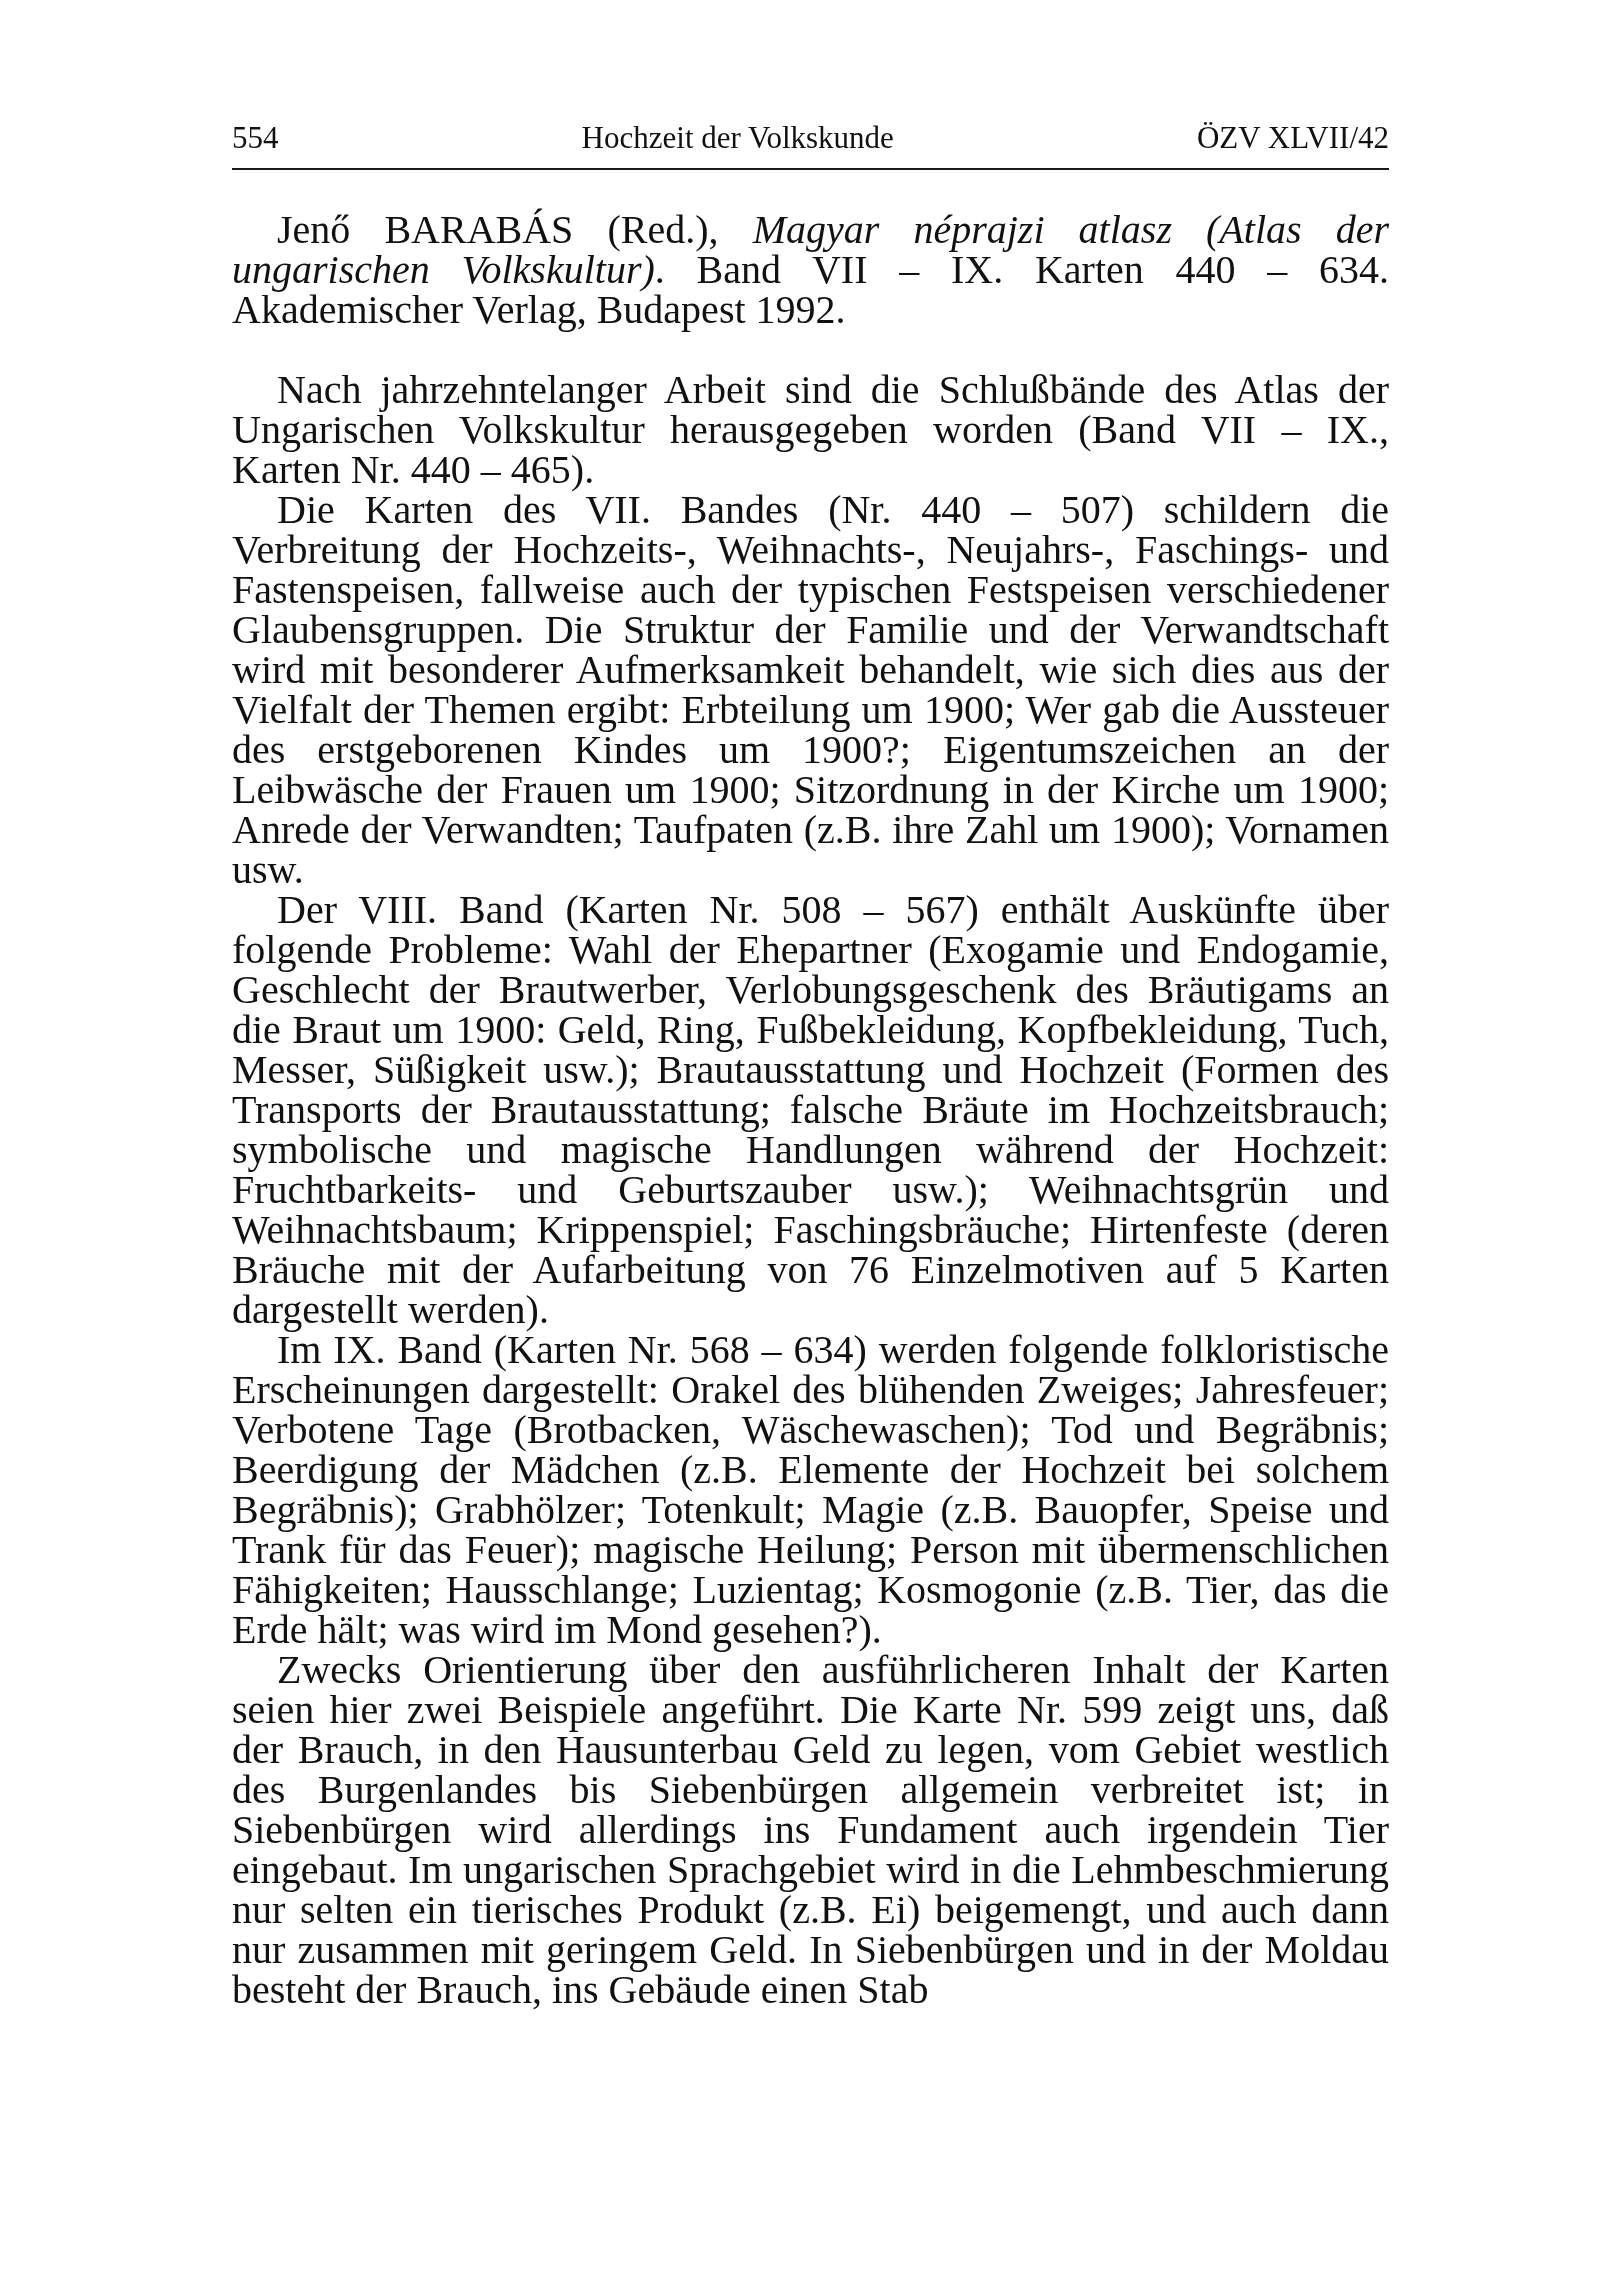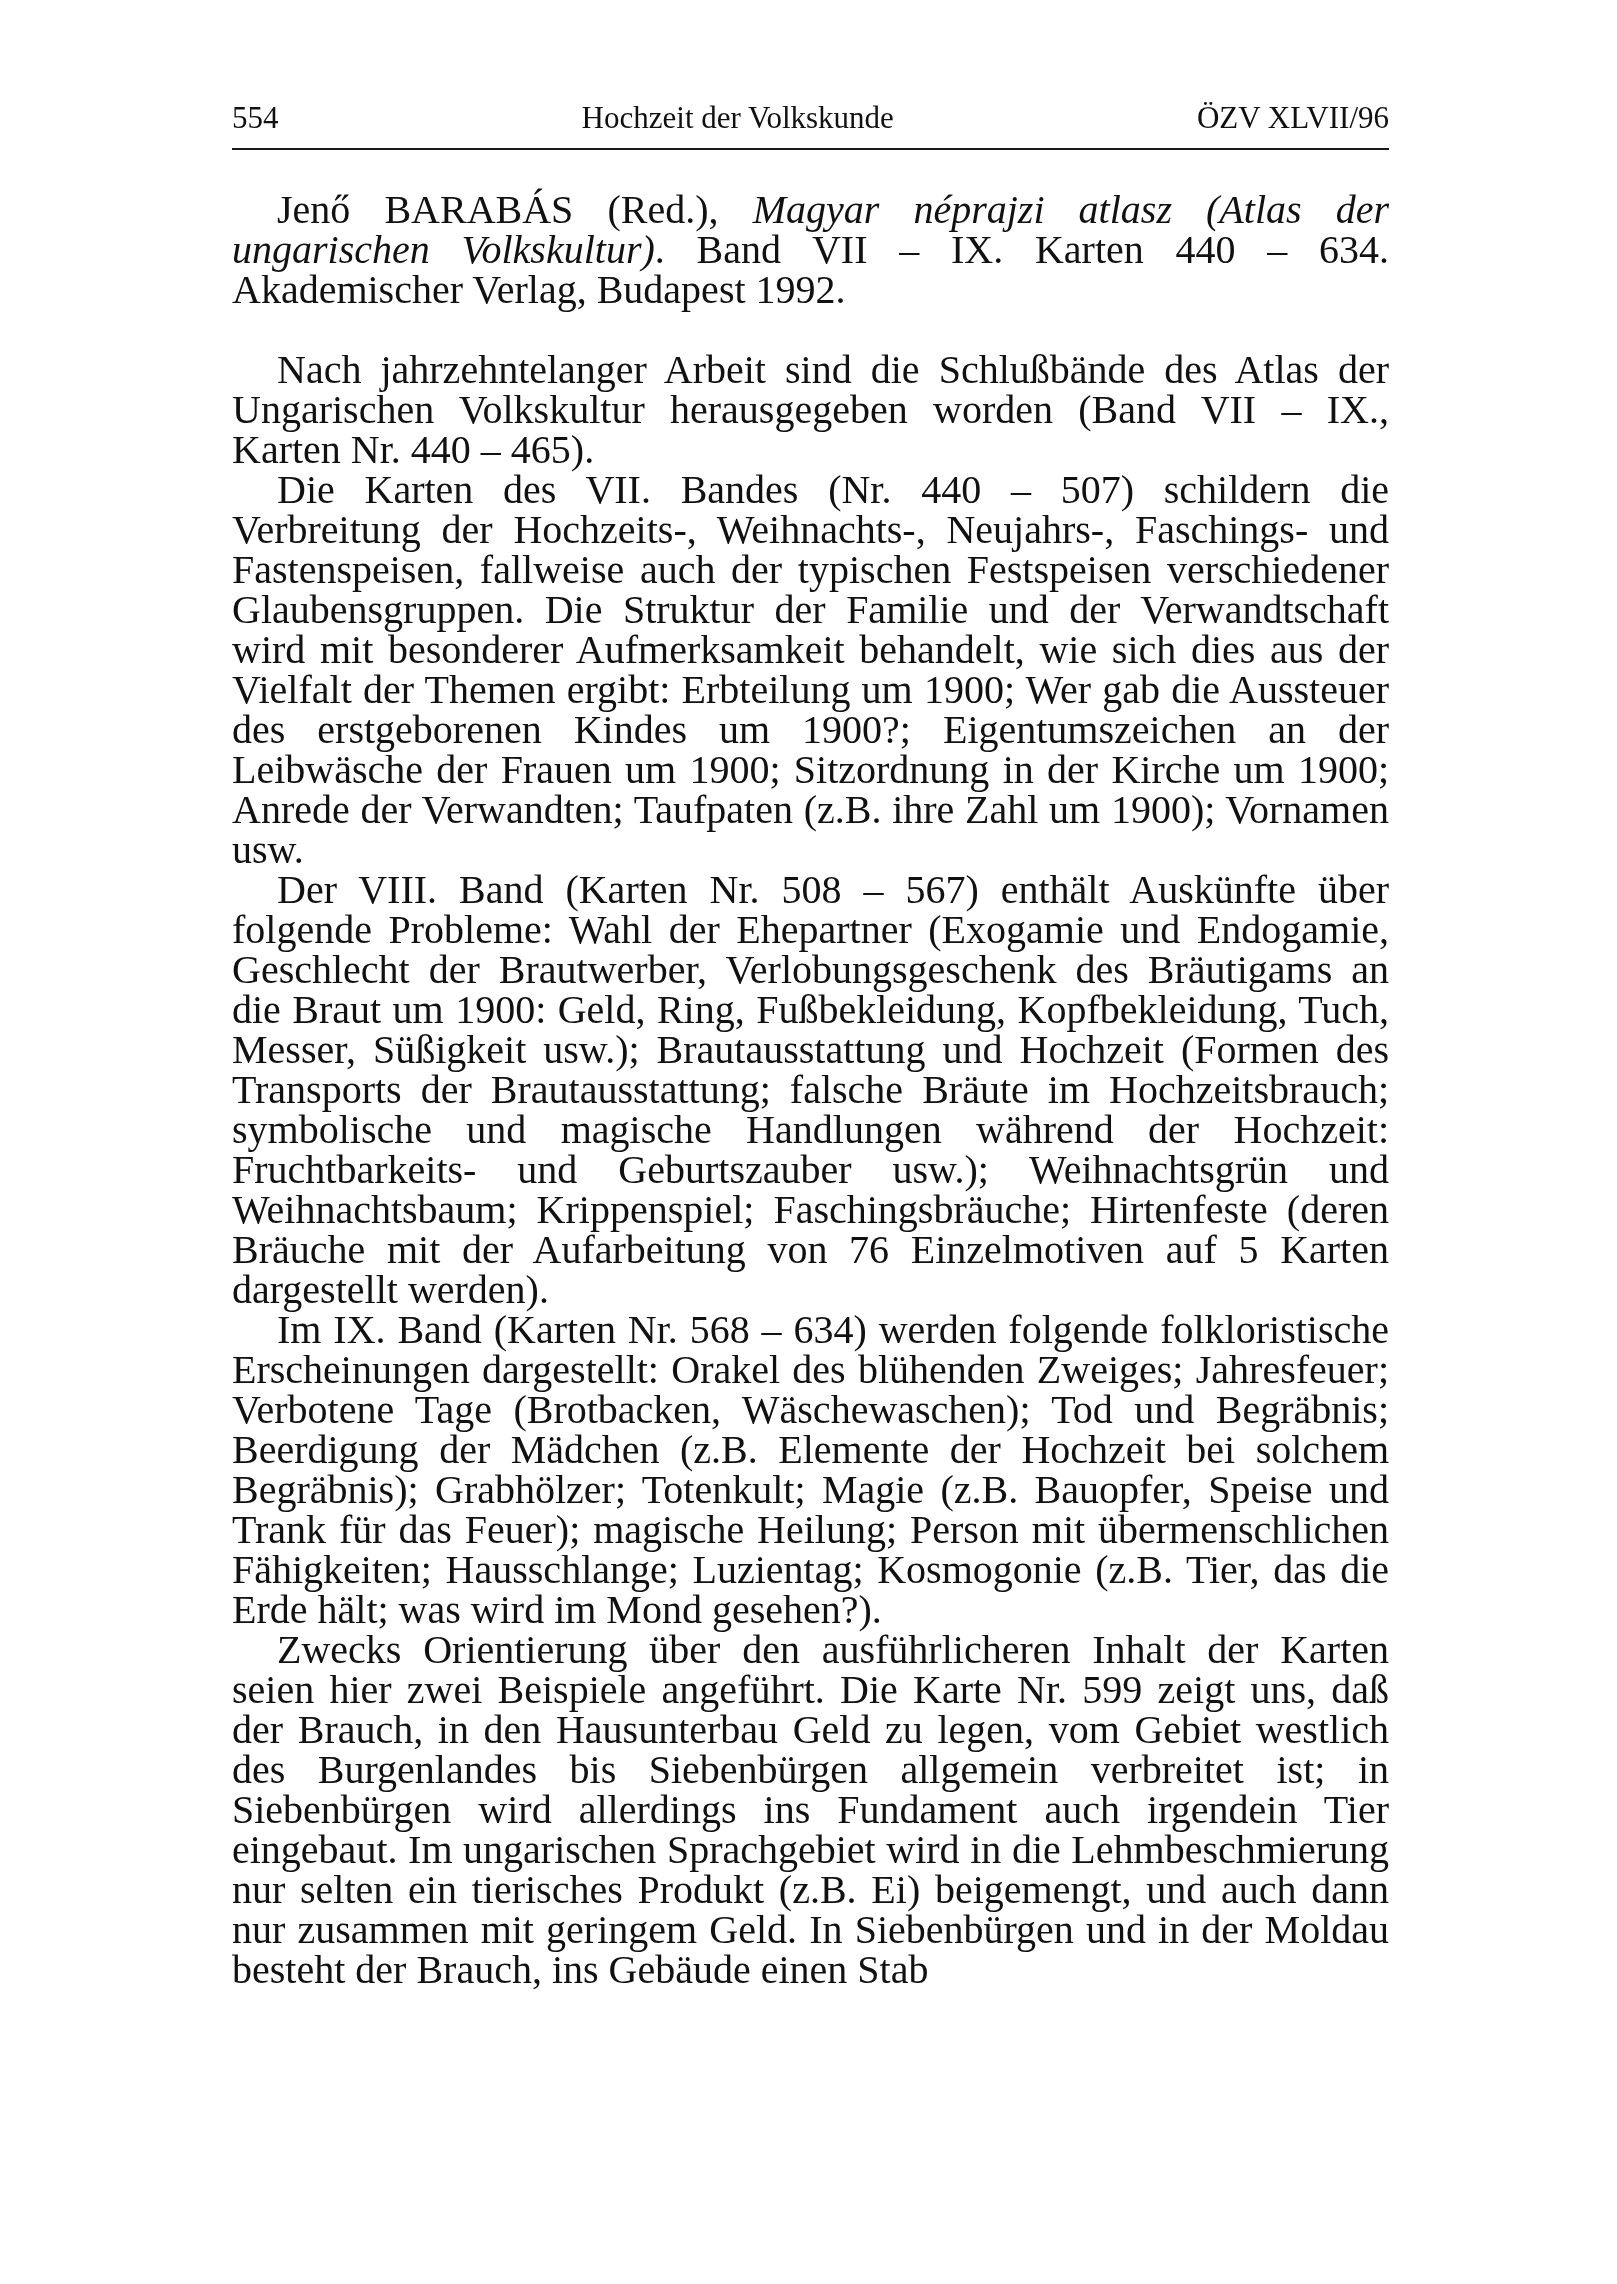--- a/index.html
+++ b/index.html
@@ -1,35 +1,35 @@
 <!DOCTYPE html>
 <html style="font-size:13px"><head>
 <meta charset="utf-8">
 <style>
   html, body { margin: 0; padding: 0; background: #ffffff; }
   body { width: 1618px; height: 2284px; position: relative; overflow: hidden;
          font-family: "Liberation Serif", "DejaVu Serif", serif; color: #111111; }
-  .page { position: absolute; left: 232px; top: 100px; width: 1157px; }
+  .page { position: absolute; left: 232px; top: 120px; width: 1157px; }
   .running-head { display: flex; justify-content: space-between; align-items: baseline;
                   font-size: 31px; line-height: 36px; height: 39px; }
   .rule { border: 0; border-top: 2.4px solid #1a1a1a; margin: 9px 0 0 0; height: 0; }
   .body { margin-top: 40px; font-size: 40px; line-height: 40px; text-align: justify;
           hyphens: manual; }
   .body p { margin: 0; text-indent: 45px; }
   .body p.first { margin-bottom: 40px; }
   .ital { font-style: italic; }
 </style>
 </head>
 <body>
 
 <div class="page">
   <div class="running-head">
     <span>554</span>
     <span>Hochzeit der Volkskunde</span>
-    <span>ÖZV XLVII/96</span>
+    <span>ÖZV XLVII/42</span>
   </div>
   <hr class="rule">
 
   <div class="body">
     <p class="first"><span>Jenő BARABÁS (Red.), </span><span class="ital">Magyar néprajzi atlasz (Atlas der ungarischen Volkskultur)</span><span>. Band VII – IX. Karten 440 – 634. Akademischer Verlag, Budapest 1992.</span></p>
     <p>Nach jahrzehntelanger Arbeit sind die Schlußbände des Atlas der Ungarischen Volkskultur herausgegeben worden (Band VII – IX., Karten Nr. 440 – 465).</p>
     <p>Die Karten des VII. Bandes (Nr. 440 – 507) schildern die Verbreitung der Hochzeits-, Weihnachts-, Neujahrs-, Faschings- und Fastenspeisen, fallweise auch der typischen Festspeisen verschiedener Glaubensgruppen. Die Struktur der Familie und der Verwandtschaft wird mit besonderer Aufmerksamkeit behandelt, wie sich dies aus der Vielfalt der Themen ergibt: Erbteilung um 1900; Wer gab die Aussteuer des erstgeborenen Kindes um 1900?; Eigentumszeichen an der Leibwäsche der Frauen um 1900; Sitzordnung in der Kirche um 1900; Anrede der Verwandten; Taufpaten (z.B. ihre Zahl um 1900); Vornamen usw.</p>
     <p>Der VIII. Band (Karten Nr. 508 – 567) enthält Auskünfte über folgende Probleme: Wahl der Ehepartner (Exogamie und Endogamie, Geschlecht der Brautwerber, Verlobungsgeschenk des Bräutigams an die Braut um 1900: Geld, Ring, Fußbekleidung, Kopfbekleidung, Tuch, Messer, Süßigkeit usw.); Brautausstattung und Hochzeit (Formen des Transports der Brautausstattung; falsche Bräute im Hochzeitsbrauch; symbolische und magische Handlungen während der Hochzeit: Fruchtbarkeits- und Geburtszauber usw.); Weihnachtsgrün und Weihnachtsbaum; Krippenspiel; Faschingsbräuche; Hirtenfeste (deren Bräuche mit der Aufarbeitung von 76 Einzelmotiven auf 5 Karten dargestellt werden).</p>
     <p>Im IX. Band (Karten Nr. 568 – 634) werden folgende folkloristische Erscheinungen dargestellt: Orakel des blühenden Zweiges; Jahresfeuer; Verbotene Tage (Brotbacken, Wäschewaschen); Tod und Begräbnis; Beerdigung der Mädchen (z.B. Elemente der Hochzeit bei solchem Begräbnis); Grabhölzer; Totenkult; Magie (z.B. Bauopfer, Speise und Trank für das Feuer); magische Heilung; Person mit übermenschlichen Fähigkeiten; Hausschlange; Luzientag; Kosmogonie (z.B. Tier, das die Erde hält; was wird im Mond gesehen?).</p>
     <p>Zwecks Orientierung über den ausführlicheren Inhalt der Karten seien hier zwei Beispiele angeführt. Die Karte Nr. 599 zeigt uns, daß der Brauch, in den Hausunterbau Geld zu legen, vom Gebiet westlich des Burgenlandes bis Siebenbürgen allgemein verbreitet ist; in Siebenbürgen wird allerdings ins Fundament auch irgendein Tier eingebaut. Im ungarischen Sprachgebiet wird in die Lehmbeschmierung nur selten ein tierisches Produkt (z.B. Ei) beigemengt, und auch dann nur zusammen mit geringem Geld. In Siebenbürgen und in der Moldau besteht der Brauch, ins Gebäude einen Stab</p>

